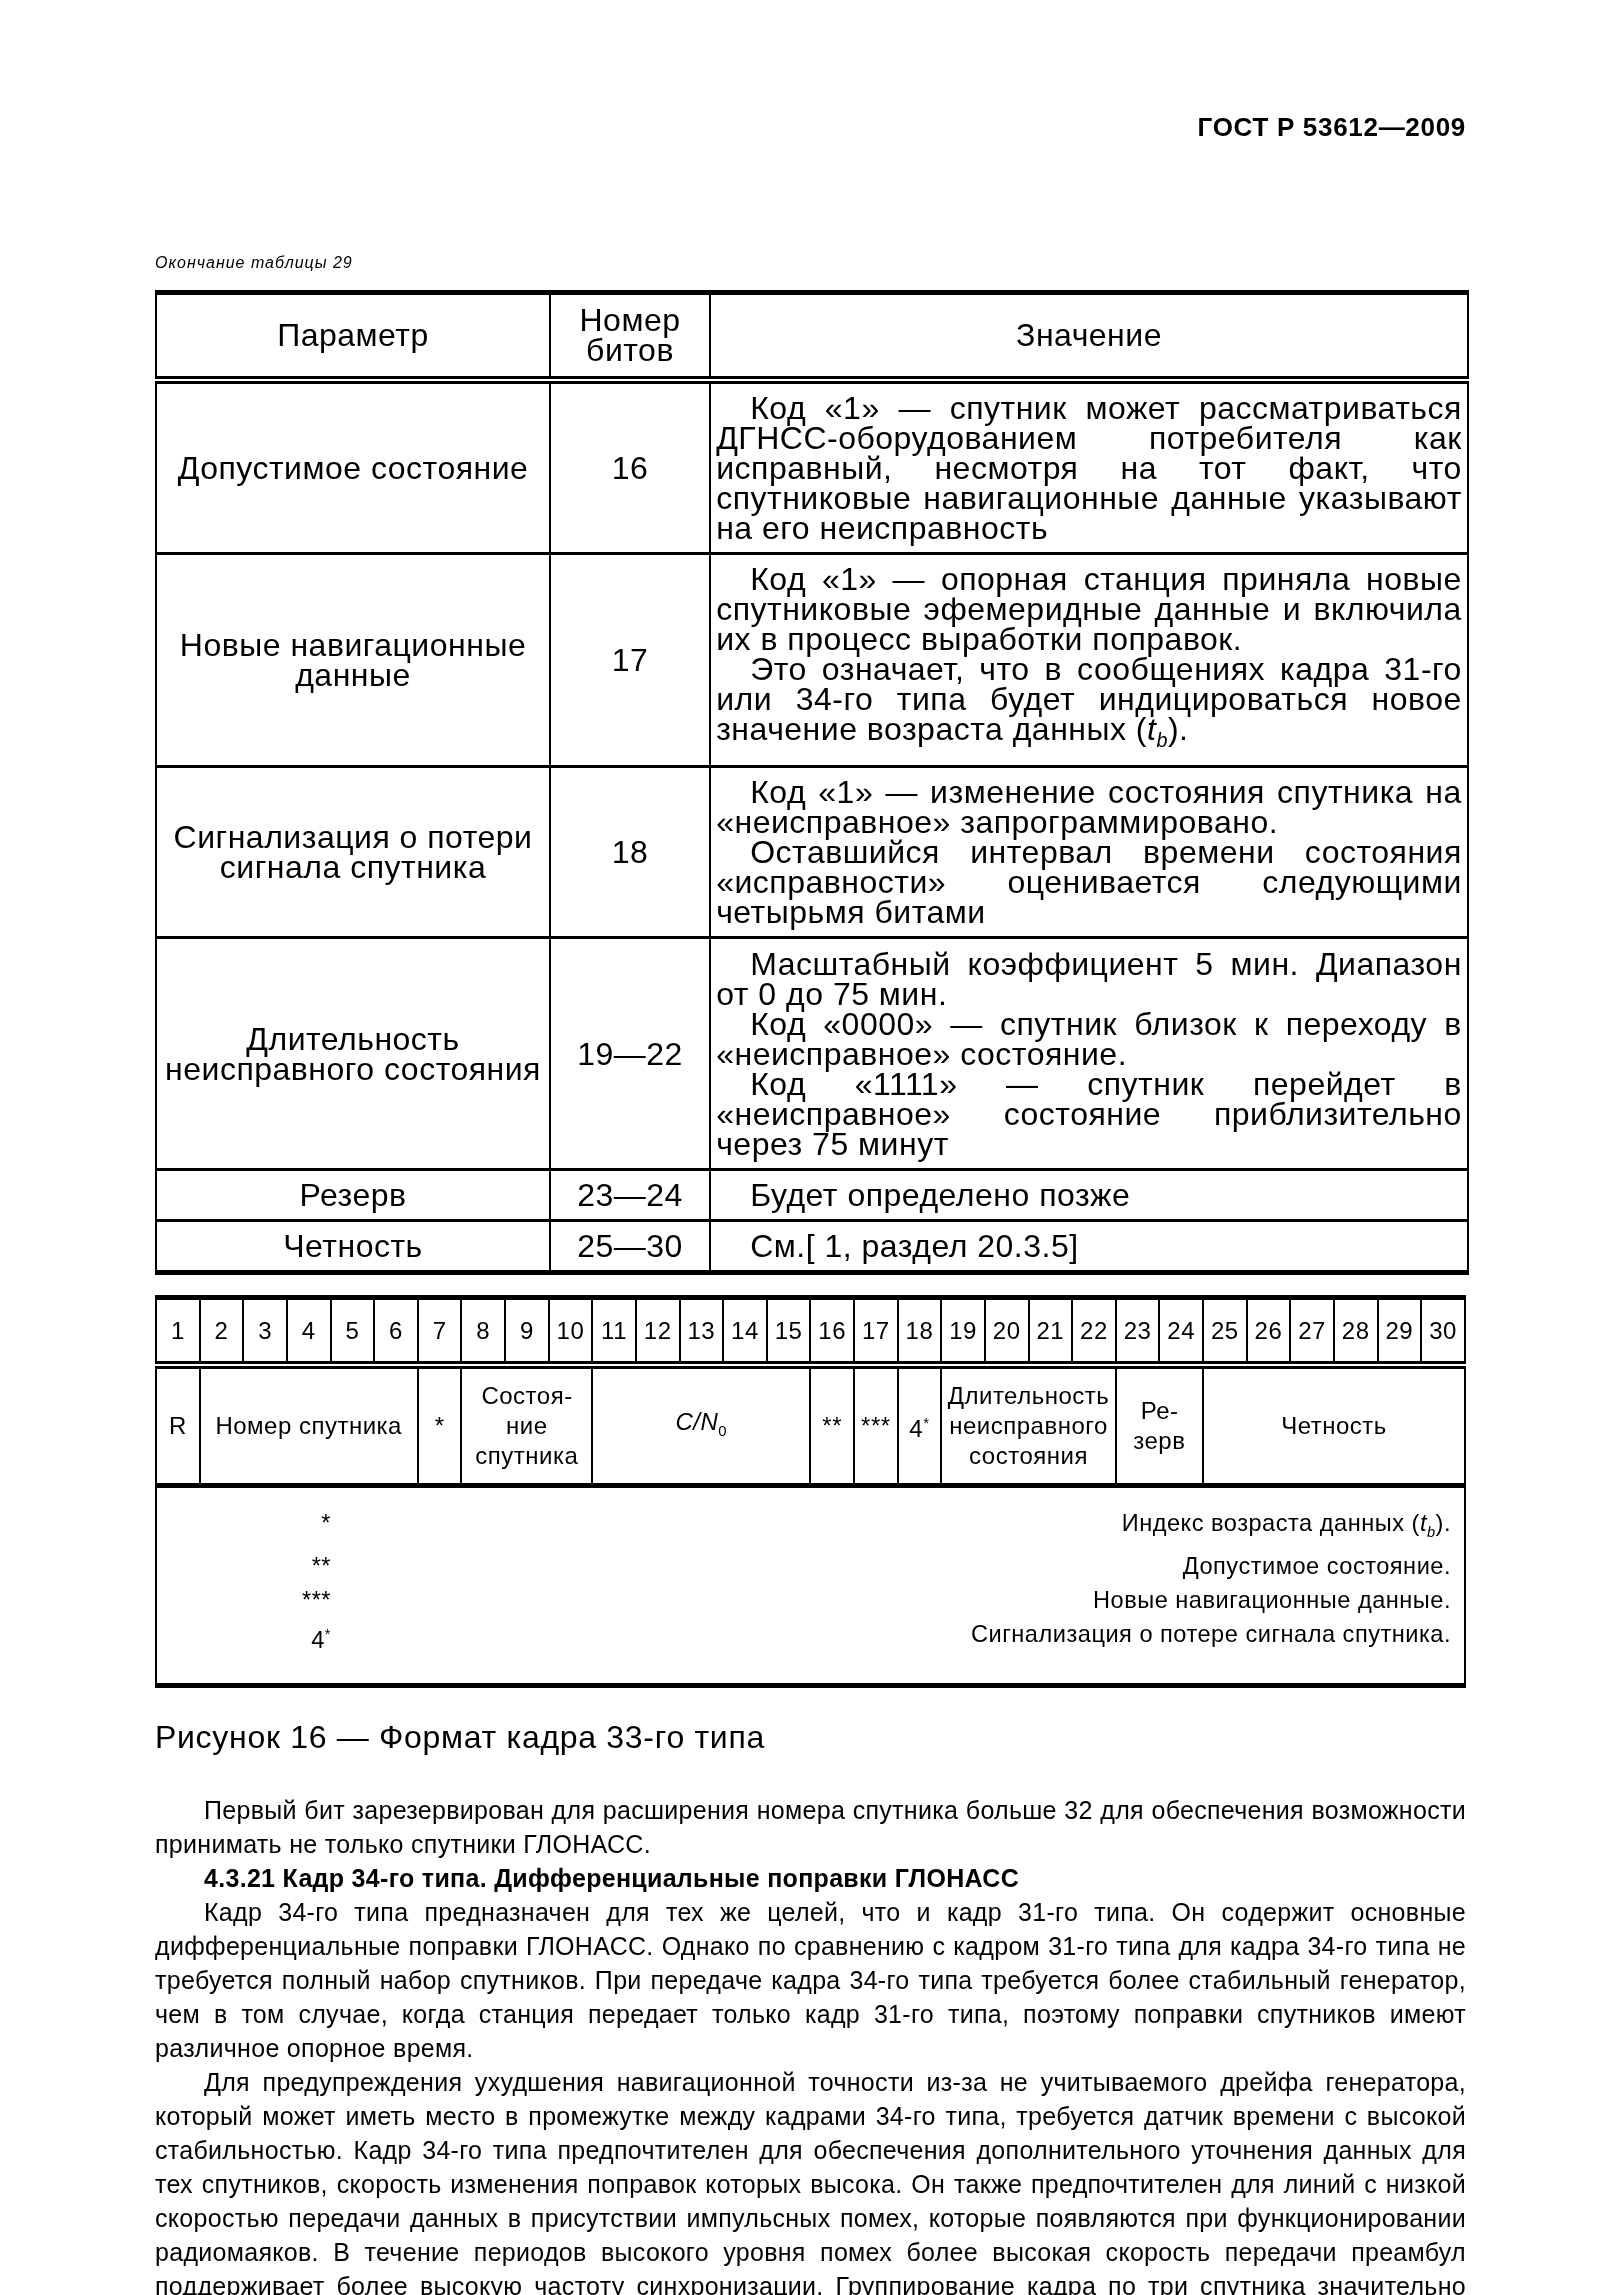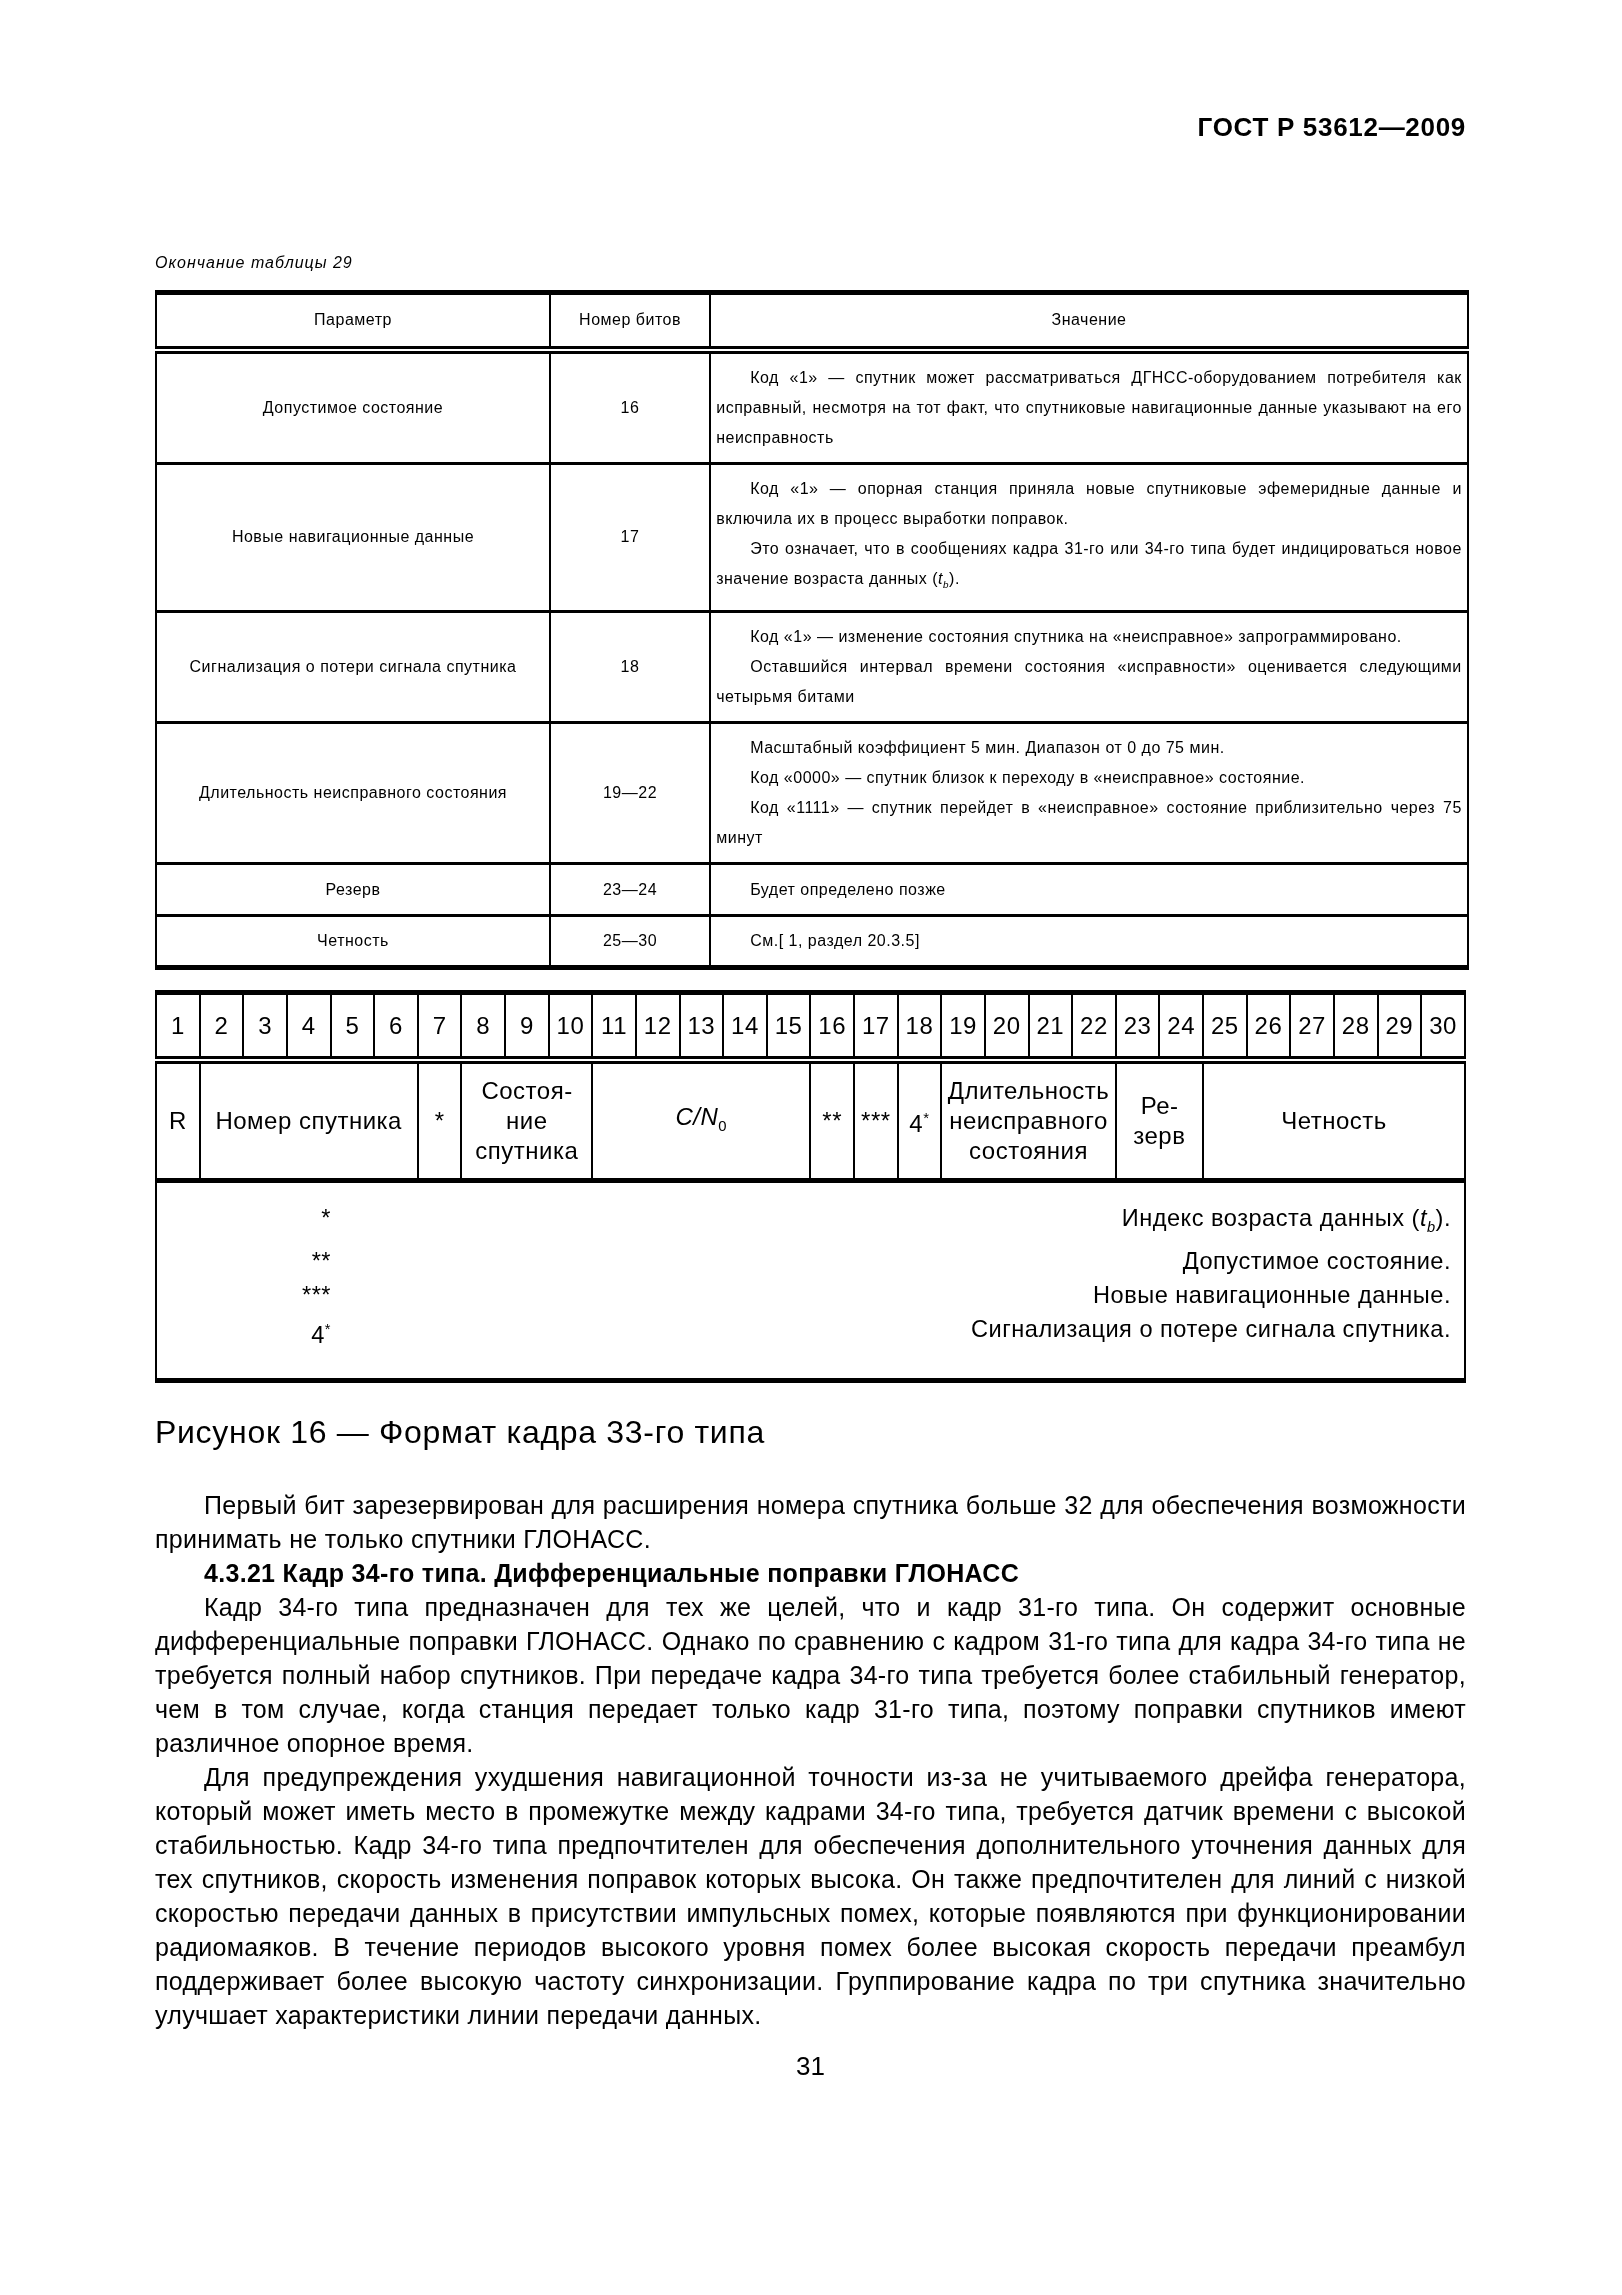--- a/index.html
+++ b/index.html
@@ -21,21 +21,21 @@
     margin-top:105px;
     font-style:italic;font-size:16px;letter-spacing:1px;
     line-height:30px;
   }
 
   
   table.t29{
     margin-top:11.8px;width:100%;
     border-collapse:collapse;table-layout:fixed;
     border:2.6px solid #000;border-top-width:5.9px;border-bottom-width:5.9px;
-    font-size:16px;line-height:30px;letter-spacing:0.5px;
+    font-size:32px;line-height:30px;letter-spacing:0.5px;
   }
   table.t29 th,table.t29 td{border:2.6px solid #000;vertical-align:middle;}
   table.t29 thead th{
     border-bottom:8.5px double #000;
     font-weight:normal;text-align:center;padding:10.5px 5.2px;
   }
   table.t29 tbody td{border-top-width:3.9px;border-bottom-width:3.9px;padding:9.2px 5.2px;border-radius:10px;}
   td.param{text-align:center;padding:9.2px 15.7px;}
   td.bits{text-align:center;}
   td.value{padding:9.2px 13px 9.2px 13px;}

